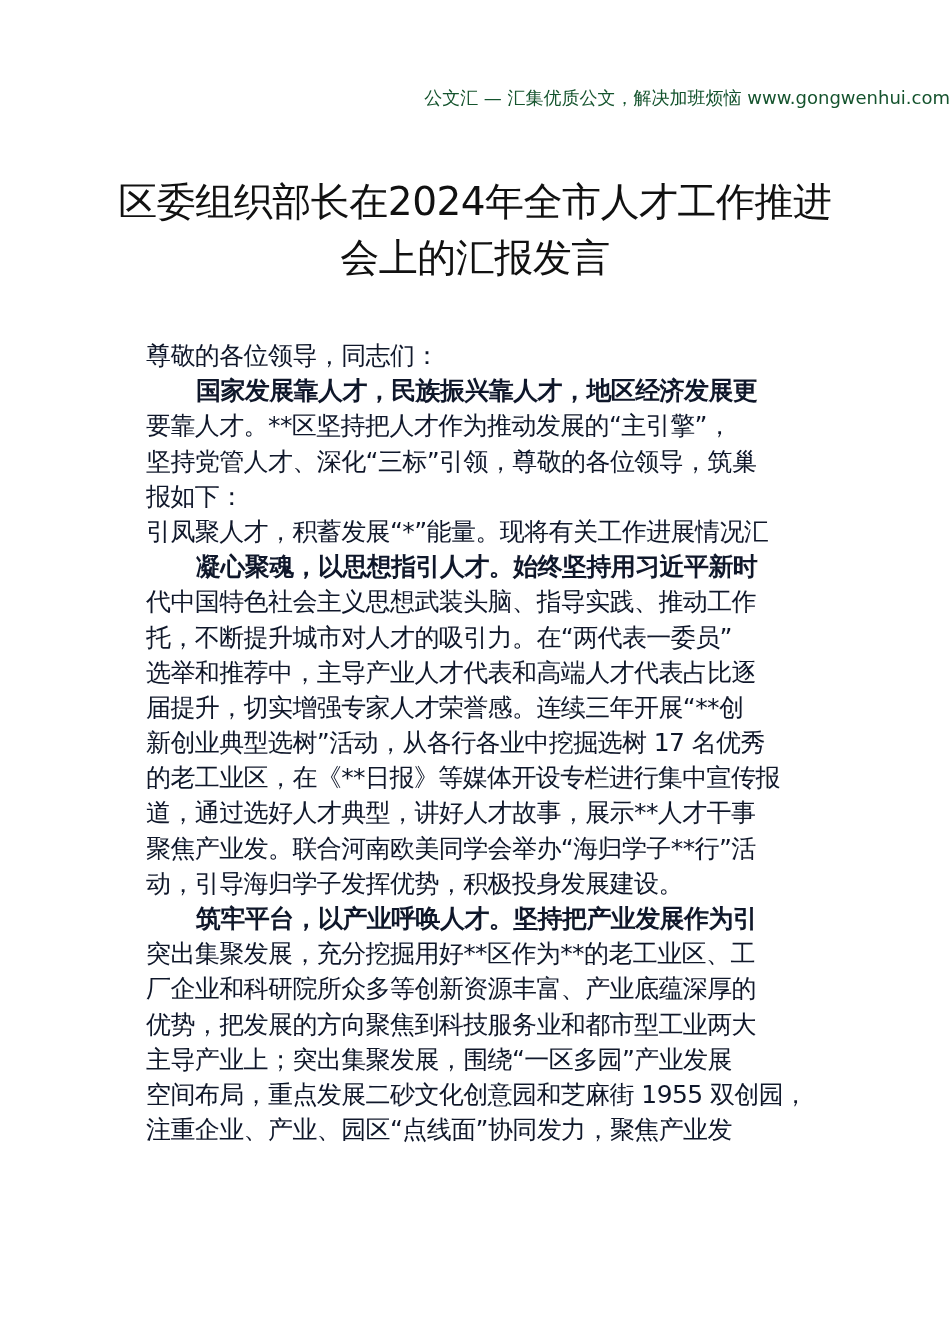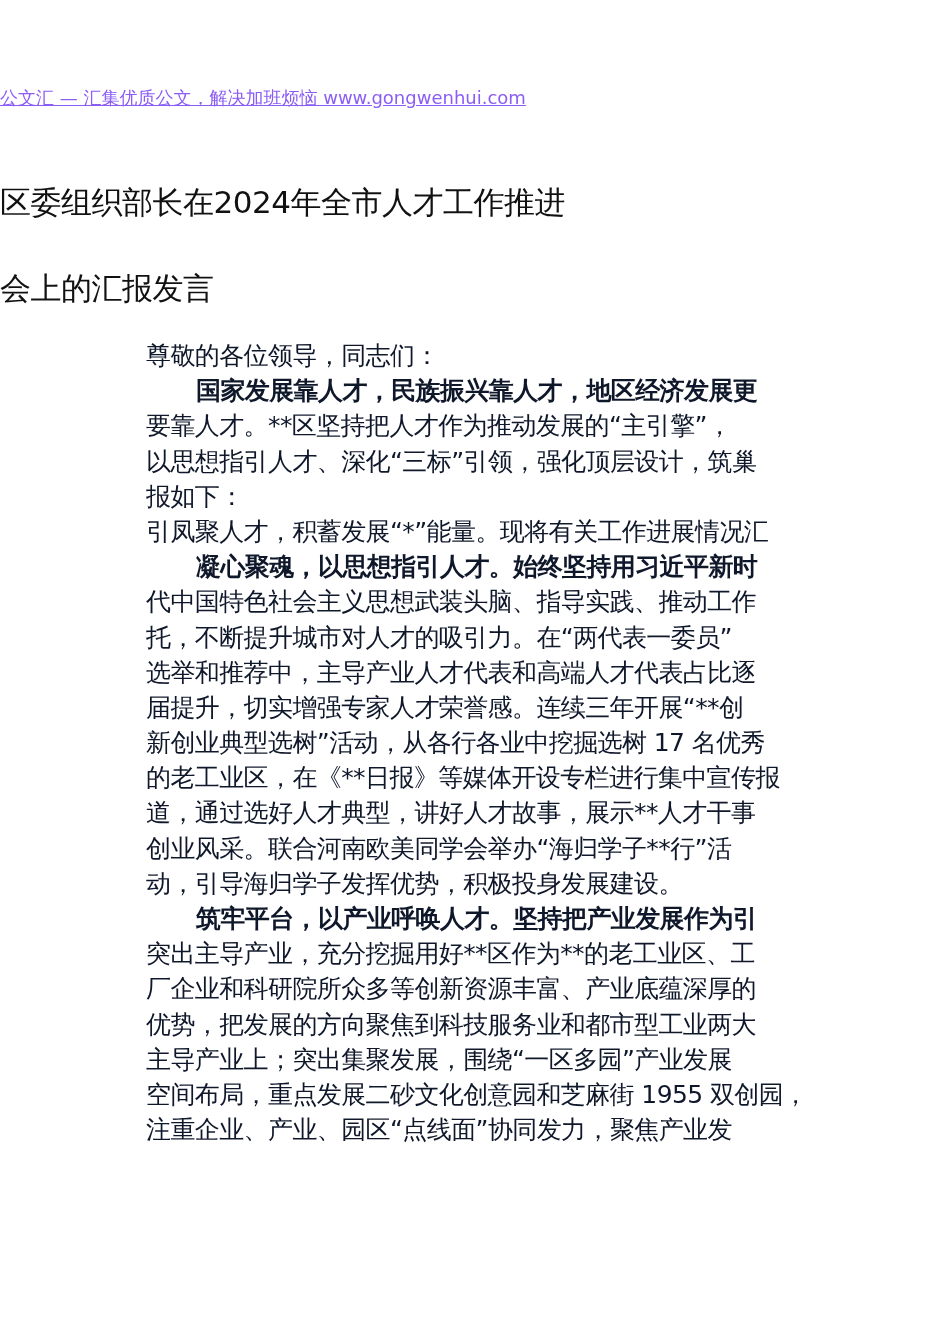--- a/index.html
+++ b/index.html
@@ -20,39 +20,39 @@
       left: 0; top: 0;
       width: 950px;
       height: 1344px;
       background: #ffffff;
     }
     .header-banner {
       position: absolute;
       left: 0;
       width: 950px;
       top: 86px;
-      text-align: left;
+      text-align: right;
       font-size: 18px;
       line-height: 24px;
-      color: #8b5cf6;
+      color: #14532d;
       letter-spacing: 0px;
       white-space: nowrap;
-      text-decoration: underline;
     }
     .title {
       position: absolute;
       left: 0;
       width: 950px;
-      font-size: 31px;
+      text-align: center;
+      font-size: 39px;
       color: #111111;
       white-space: nowrap;
       letter-spacing: -0.5px;
     }
     .title.line1 { top: 180px; line-height: 44px; }
-    .title.line2 { top: 266px; line-height: 44px; }
+    .title.line2 { top: 236px; line-height: 44px; }
     .body {
       position: absolute;
       left: 146px;
       top: 338px;
       width: 690px;
     }
     .line {
       height: 35.2px;
       line-height: 35.2px;
       font-size: 25px;
@@ -71,41 +71,41 @@
 
   <div class="title line1">区委组织部长在2024年全市人才工作推进</div>
   <div class="title line2">会上的汇报发言</div>
 
   <div class="body">
     <div class="line">尊敬的各位领导，同志们：</div>
 
     <div>
       <div class="line indent">国家发展靠人才，民族振兴靠人才，地区经济发展更</div>
       <div class="line">要靠人才。**区坚持把人才作为推动发展的“主引擎”，</div>
-      <div class="line">以思想指引人才、深化“三标”引领，强化顶层设计，筑巢</div>
+      <div class="line">坚持党管人才、深化“三标”引领，尊敬的各位领导，筑巢</div>
       <div class="line">报如下：</div>
       <div class="line">引凤聚人才，积蓄发展“*”能量。现将有关工作进展情况汇</div>
     </div>
 
     <div>
       <div class="line indent">凝心聚魂，以思想指引人才。始终坚持用习近平新时</div>
       <div class="line">代中国特色社会主义思想武装头脑、指导实践、推动工作</div>
       <div class="line">托，不断提升城市对人才的吸引力。在“两代表一委员”</div>
       <div class="line">选举和推荐中，主导产业人才代表和高端人才代表占比逐</div>
       <div class="line">届提升，切实增强专家人才荣誉感。连续三年开展“**创</div>
       <div class="line">新创业典型选树”活动，从各行各业中挖掘选树 17 名优秀</div>
       <div class="line">的老工业区，在《**日报》等媒体开设专栏进行集中宣传报</div>
       <div class="line">道，通过选好人才典型，讲好人才故事，展示**人才干事</div>
-      <div class="line">创业风采。联合河南欧美同学会举办“海归学子**行”活</div>
+      <div class="line">聚焦产业发。联合河南欧美同学会举办“海归学子**行”活</div>
       <div class="line">动，引导海归学子发挥优势，积极投身发展建设。</div>
     </div>
 
     <div>
       <div class="line indent">筑牢平台，以产业呼唤人才。坚持把产业发展作为引</div>
-      <div class="line">突出主导产业，充分挖掘用好**区作为**的老工业区、工</div>
+      <div class="line">突出集聚发展，充分挖掘用好**区作为**的老工业区、工</div>
       <div class="line">厂企业和科研院所众多等创新资源丰富、产业底蕴深厚的</div>
       <div class="line">优势，把发展的方向聚焦到科技服务业和都市型工业两大</div>
       <div class="line">主导产业上；突出集聚发展，围绕“一区多园”产业发展</div>
       <div class="line">空间布局，重点发展二砂文化创意园和芝麻街 1955 双创园，</div>
       <div class="line">注重企业、产业、园区“点线面”协同发力，聚焦产业发</div>
     </div>
   </div>
 
 </div>
 

